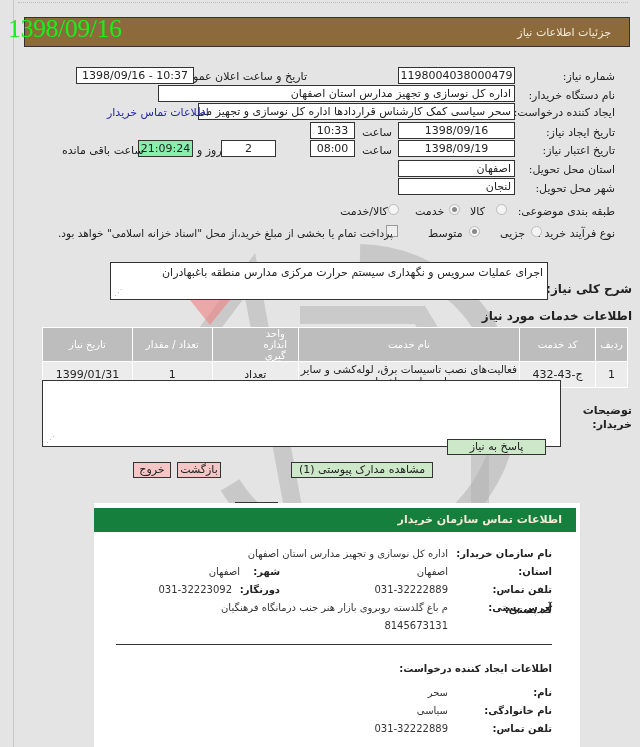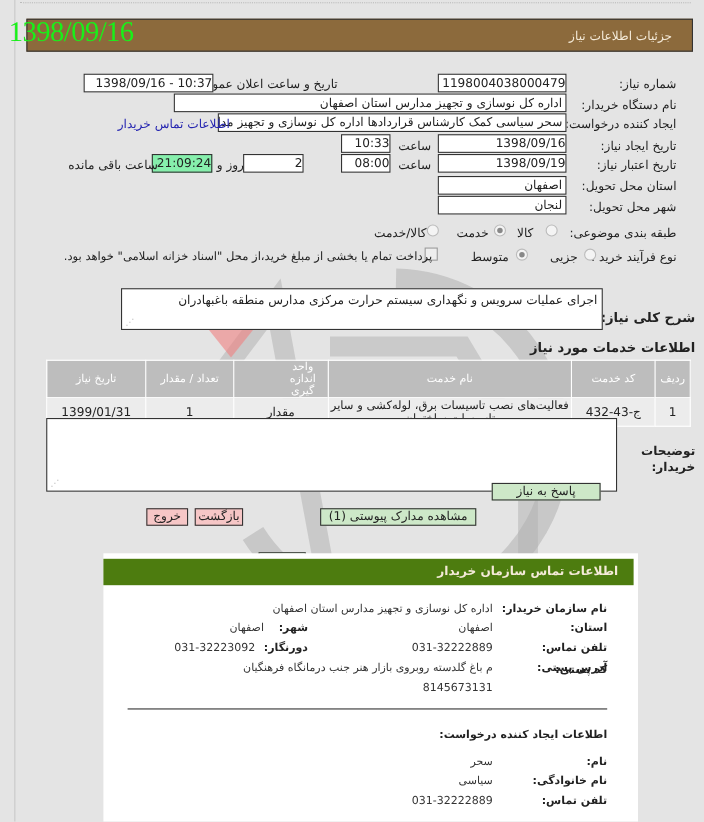--- a/index.html
+++ b/index.html
@@ -20,21 +20,21 @@
       position: absolute; right: 18px; top: 8px; color: #f4ead8; font-size: 11px;
     }
     .stamp {
       position: absolute; left: 8px; top: 14px; color: #19f019;
       font-family: "Liberation Serif", serif; font-size: 26px; letter-spacing: -0.5px;
       z-index: 5;
     }
     .lbl { position: absolute; font-size: 11px; color: #222; white-space: nowrap; direction: rtl; }
     .box {
       position: absolute; background: #fff; border: 1px solid #333; height: 17px;
-      font-size: 11px; line-height: 15px; text-align: right; white-space: nowrap; overflow: hidden;
+      font-size: 11px; line-height: 15px; text-align: center; white-space: nowrap; overflow: hidden;
       font-family: "DejaVu Sans", sans-serif;
     }
     .box.rtl { text-align: right; direction: rtl; padding-right: 3px; }
     .box.yellow { background: #86efac; }
     .link { position: absolute; color: #2424b0; font-size: 11px; white-space: nowrap; direction: rtl; }
     .radio {
       position: absolute; width: 11px; height: 11px; border-radius: 50%;
       border: 1px solid #bbb; background: #f4f4f4;
     }
     .radio.on::after {
@@ -49,21 +49,21 @@
     table.svc { position: absolute; left: 42px; top: 327px; width: 586px; border-collapse: collapse; }
     table.svc th { background: #bdbdbd; color: #fff; font-weight: normal; height: 20px; font-size: 10px; border: 1px solid #fff; }
     table.svc td { background: #ececec; height: 26px; text-align: center; border: 1px solid #fff; font-size: 11px; direction: rtl; }
     .btn {
       position: absolute; height: 16px; border: 1px solid #333; font-size: 11px;
       text-align: center; line-height: 14px; white-space: nowrap; direction: rtl;
     }
     .btn.green { background: #cde8c8; }
     .btn.pink { background: #f6c6c6; }
     .panel { position: absolute; left: 94px; top: 503px; width: 486px; height: 244px; background: #fff; }
-    .panel-head { position: absolute; left: 0; top: 5px; right: 4px; height: 24px; background: #4d7c0f; }
+    .panel-head { position: absolute; left: 0; top: 5px; right: 4px; height: 24px; background: #15803d; }
     .panel-head .t { position: absolute; right: 14px; top: 5px; color: #f4ead8; font-size: 11px; font-weight: bold; direction: rtl; }
     .pl { position: absolute; font-size: 10px; font-weight: bold; direction: rtl; white-space: nowrap; color: #222; }
     .pv { position: absolute; font-size: 10px; direction: rtl; white-space: nowrap; color: #333; }
     .divider { position: absolute; left: 22px; width: 436px; top: 544px; height: 1px; background: #333; }
     .wm { position: absolute; pointer-events: none; }
   </style>
 </head>
 <body>
 
 <div class="left-rule"></div>
@@ -145,21 +145,21 @@
       <th style="width:86px;padding-left:40px;">واحد اندازه گیری</th>
       <th style="width:80px;">تعداد / مقدار</th>
       <th style="width:90px;">تاریخ نیاز</th>
     </tr>
   </thead>
   <tbody>
     <tr>
       <td>1</td>
       <td style="direction:ltr;">ج-43-432</td>
       <td style="font-size:10.5px;line-height:12px;">فعالیت‌های نصب تاسیسات برق، لوله‌کشی و سایر تاسیسات ساختمان</td>
-      <td>مقدار</td>
+      <td>تعداد</td>
       <td>1</td>
       <td>1399/01/31</td>
     </tr>
   </tbody>
 </table>
 
 <span class="section-title" style="right:8px;top:404px;width:52px;white-space:normal;line-height:14px;font-size:11px;">توضیحات خریدار:</span>
 <div class="textarea" style="left:42px;top:380px;width:519px;height:67px;">
   <span class="txt"></span>
   <span class="grip">⋰</span>

